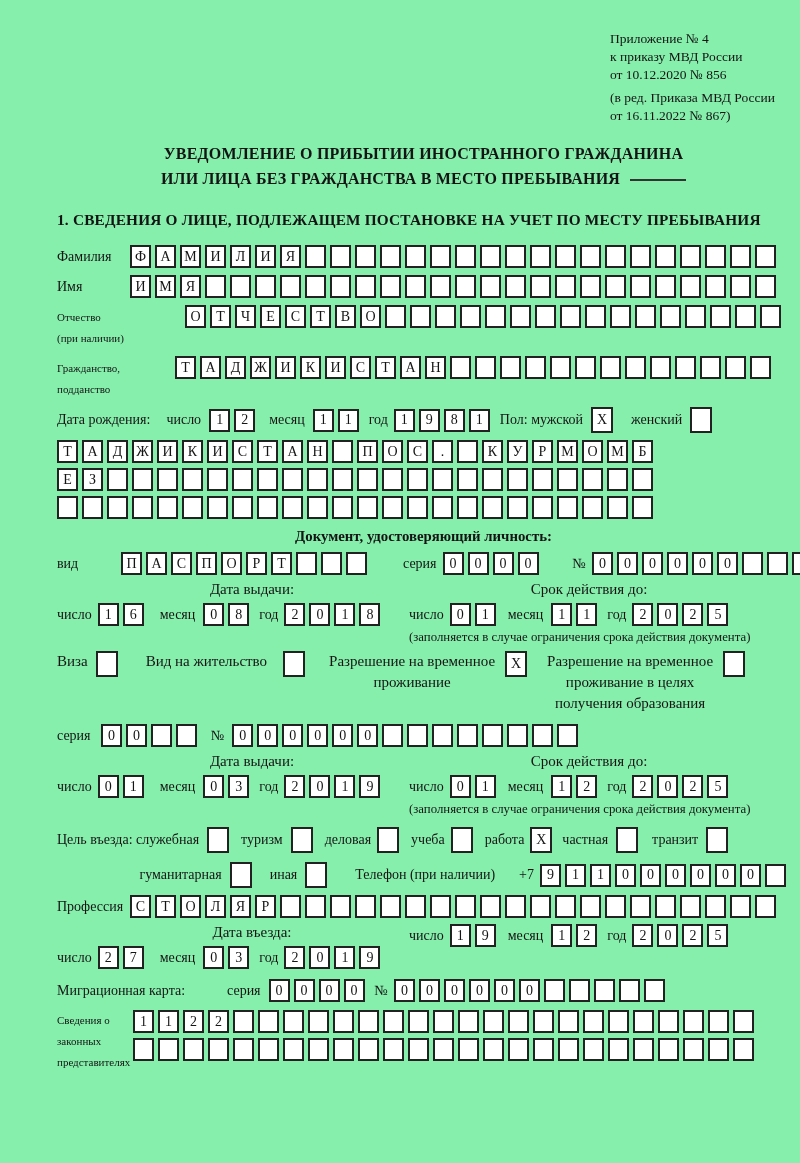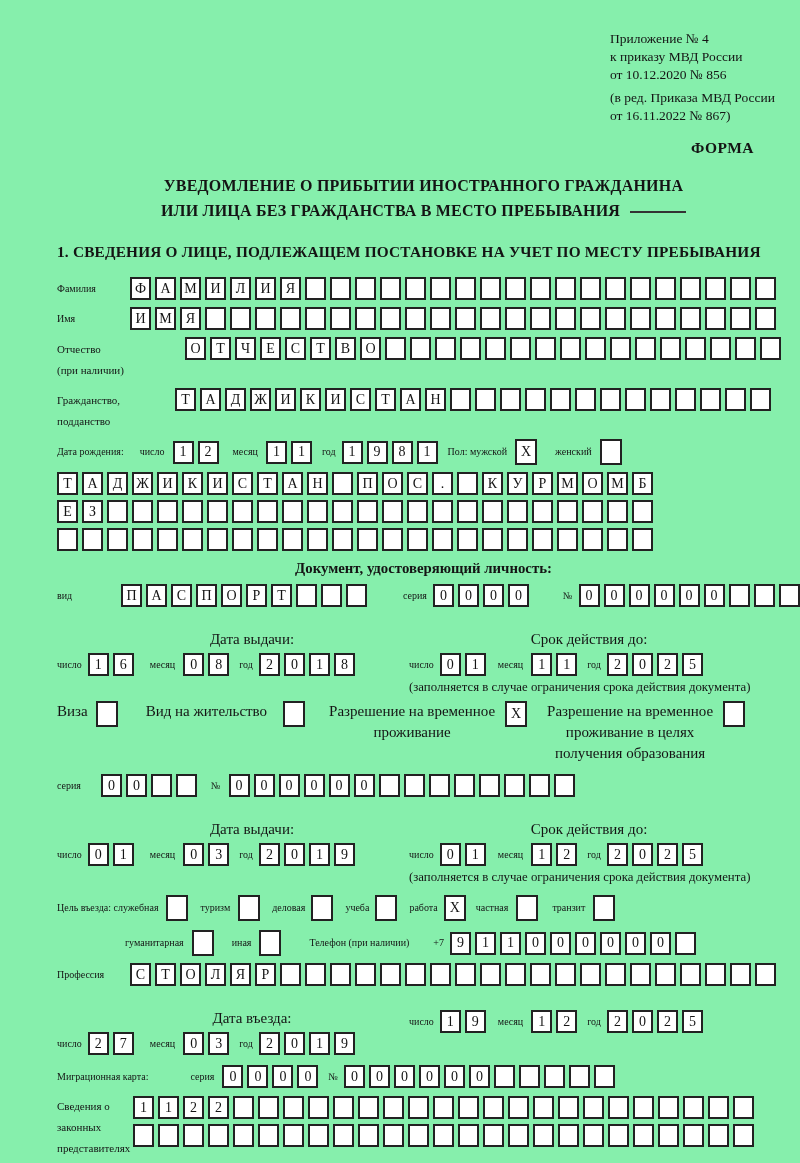--- a/index.html
+++ b/index.html
@@ -8,33 +8,33 @@
     font-family:Liberation Serif, serif;color:#141414;overflow:hidden;
     box-sizing:border-box;padding:30px 10px 0 57px;
   }
   .annex{margin-left:553px;font-size:13.5px;line-height:18px;}
   .annex .sub{margin-top:5px;}
   .forma{font-weight:bold;font-size:15.5px;text-align:right;padding-right:36px;margin-top:14px;letter-spacing:.5px;}
   .title{font-weight:bold;font-size:16px;text-align:center;line-height:25px;margin-top:16px;letter-spacing:.2px;}
   .title-underline{display:inline-block;width:56px;border-bottom:2px solid #333;margin-left:10px;transform:translateY(-3px);}
   .sec-heading{font-weight:bold;font-size:15.3px;margin-top:20px;letter-spacing:.2px;}
   .frow{display:flex;align-items:flex-start;margin-top:7px;}
-  .lbl{font-size:10px;line-height:20px;flex-shrink:0;}
+  .lbl{font-size:14px;line-height:20px;flex-shrink:0;}
   .lbl-block div{font-size:11px;line-height:21px;}
   .cells{display:flex;flex-wrap:nowrap;}
   .cell{
     box-sizing:content-box;width:17px;height:19px;border:2px solid #222;margin-right:4px;
     display:flex;align-items:center;justify-content:center;font-size:14px;flex-shrink:0;background:#fff;
   }
   .cb .cell{width:18px;height:22px;}
   .g{display:flex;align-items:center;}
   .stack>.cells{margin-bottom:5px;}
   .stack>.cells:last-child{margin-bottom:0;}
   .doc-heading{font-weight:bold;font-size:14.8px;text-align:center;margin-top:9px;}
-  .dates{display:flex;margin-top:24px;}
+  .dates{display:flex;margin-top:6px;}
   .dcol-l{width:352px;flex-shrink:0;}
   .dcol-r{flex-shrink:0;}
   .dhead{font-size:15px;text-align:center;margin-bottom:5px;}
   .dhead-l{width:250px;margin-left:70px;}
   .dhead-r{width:300px;margin-left:30px;}
   .dline{display:flex;align-items:center;}
   .note{font-size:12.8px;margin-top:4px;}
   .para{font-size:15px;line-height:22px;margin-top:8px;}
   .opt{display:flex;align-items:flex-start;}
   .opt .optlbl{font-size:15px;line-height:21px;}
@@ -48,21 +48,20 @@
 <div class="page">
 
   <div class="annex">
     <div>Приложение № 4</div>
     <div>к приказу МВД России</div>
     <div>от 10.12.2020 № 856</div>
     <div class="sub">(в ред. Приказа МВД России</div>
     <div>от 16.11.2022 № 867)</div>
   </div>
 
-  <div class="forma">ФОРМА</div>
 
   <div class="title">
     <div>УВЕДОМЛЕНИЕ О ПРИБЫТИИ ИНОСТРАННОГО ГРАЖДАНИНА</div>
     <div><span>ИЛИ ЛИЦА БЕЗ ГРАЖДАНСТВА В МЕСТО ПРЕБЫВАНИЯ</span><span class="title-underline"></span></div>
   </div>
 
   <div class="sec-heading">1. СВЕДЕНИЯ О ЛИЦЕ, ПОДЛЕЖАЩЕМ ПОСТАНОВКЕ НА УЧЕТ ПО МЕСТУ ПРЕБЫВАНИЯ</div>
 
   <div class="frow" style="margin-top:16px;">
     <div class="lbl" style="width:73px;padding-top:2px;">Фамилия</div>
@@ -543,21 +542,21 @@
     <span class="lbl ml6 mr8">частная</span>
     <span class="cells cb">
         <span class="cell"></span>
       </span>
     <span class="lbl ml10 mr8">транзит</span>
     <span class="cells cb">
         <span class="cell"></span>
       </span>
   </div>
 
-  <div class="frow" style="align-items:center;margin-top:9px;">
+  <div class="frow" style="align-items:center;margin-top:9px;justify-content:flex-end;">
     <span class="lbl mr8" style="margin-left:68px;">гуманитарная</span>
     <span class="cells cb">
         <span class="cell"></span>
       </span>
     <span class="lbl ml14 mr8">иная</span>
     <span class="cells cb">
         <span class="cell"></span>
       </span>
     <span class="lbl ml24">Телефон (при наличии)</span>
     <span class="lbl ml24 mr6">+7</span>

